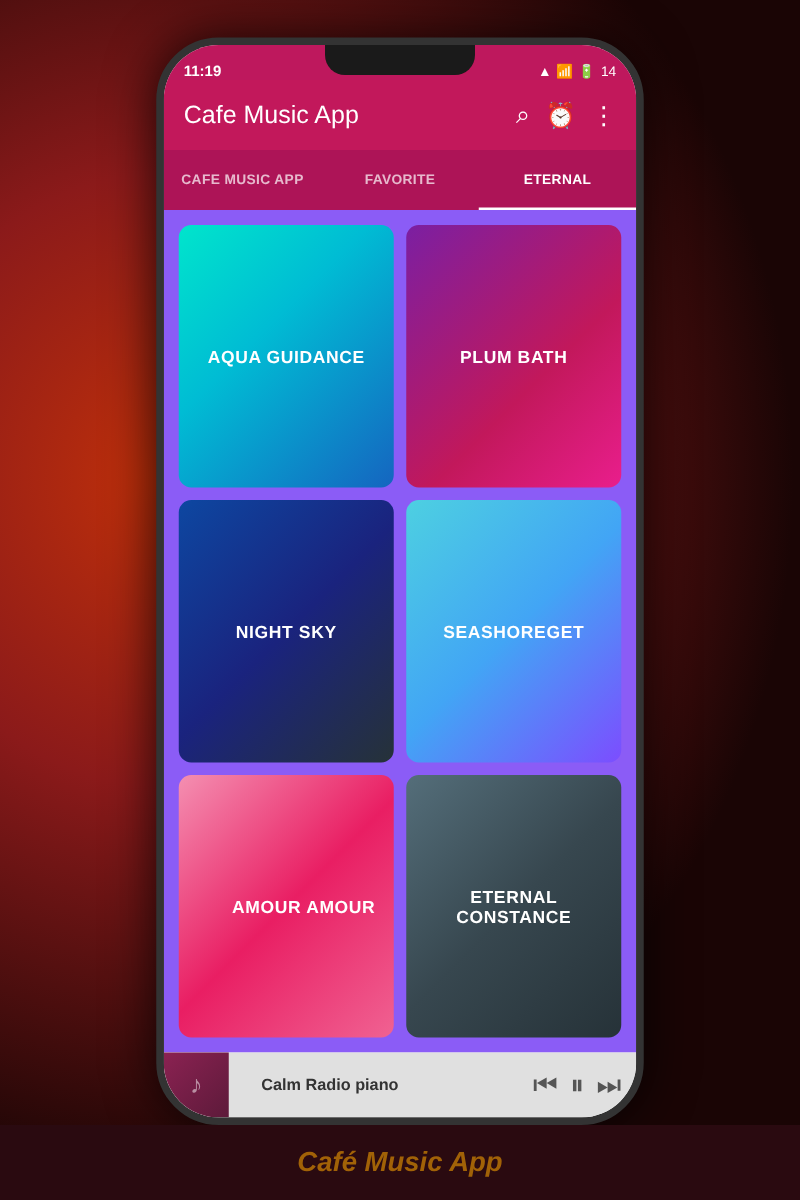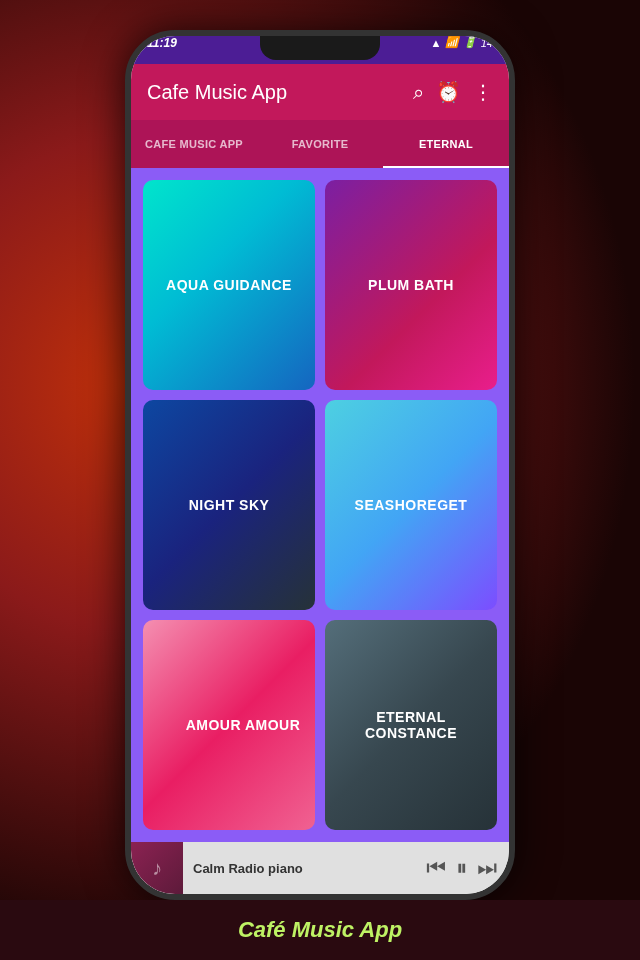--- a/index.html
+++ b/index.html
@@ -28,21 +28,21 @@
       left: 0; right: 0;
       height: 60px;
       background: #2a0a10;
       display: flex;
       align-items: center;
       justify-content: center;
       z-index: 10;
     }
 
     .bottom-bar-text {
-      color: #bef264;
+      color: #a16207;
       font-size: 22px;
       font-weight: bold;
       font-style: italic;
     }
 
     .phone-wrapper {
       position: absolute;
       top: 30px;
       left: 50%;
       transform: translateX(-50%);
@@ -60,28 +60,27 @@
     .phone-screen {
       width: 100%;
       height: 100%;
       background: #fff;
       overflow: hidden;
       display: flex;
       flex-direction: column;
     }
 
     .status-bar {
-      background: #4c1d95;
+      background: #be185d;
       height: 28px;
       display: flex;
-      align-items: flex-start;
+      align-items: flex-end;
       justify-content: space-between;
       padding: 0 16px;
       flex-shrink: 0;
-      font-style: italic;
     }
 
     .status-time {
       color: white;
       font-size: 12px;
       font-weight: bold;
     }
 
     .status-icons {
       display: flex;
@@ -225,21 +224,21 @@
       height: 52px;
       background: linear-gradient(135deg, #8b2252, #5d1a3a);
       flex-shrink: 0;
       display: flex;
       align-items: center;
       justify-content: center;
     }
 
     .mini-player-info {
       flex: 1;
-      padding-left: 10px;
+      padding-left: 26px;
     }
 
     .mini-player-title {
       font-size: 13px;
       font-weight: 600;
       color: #333;
     }
 
     .mini-player-controls {
       display: flex;

